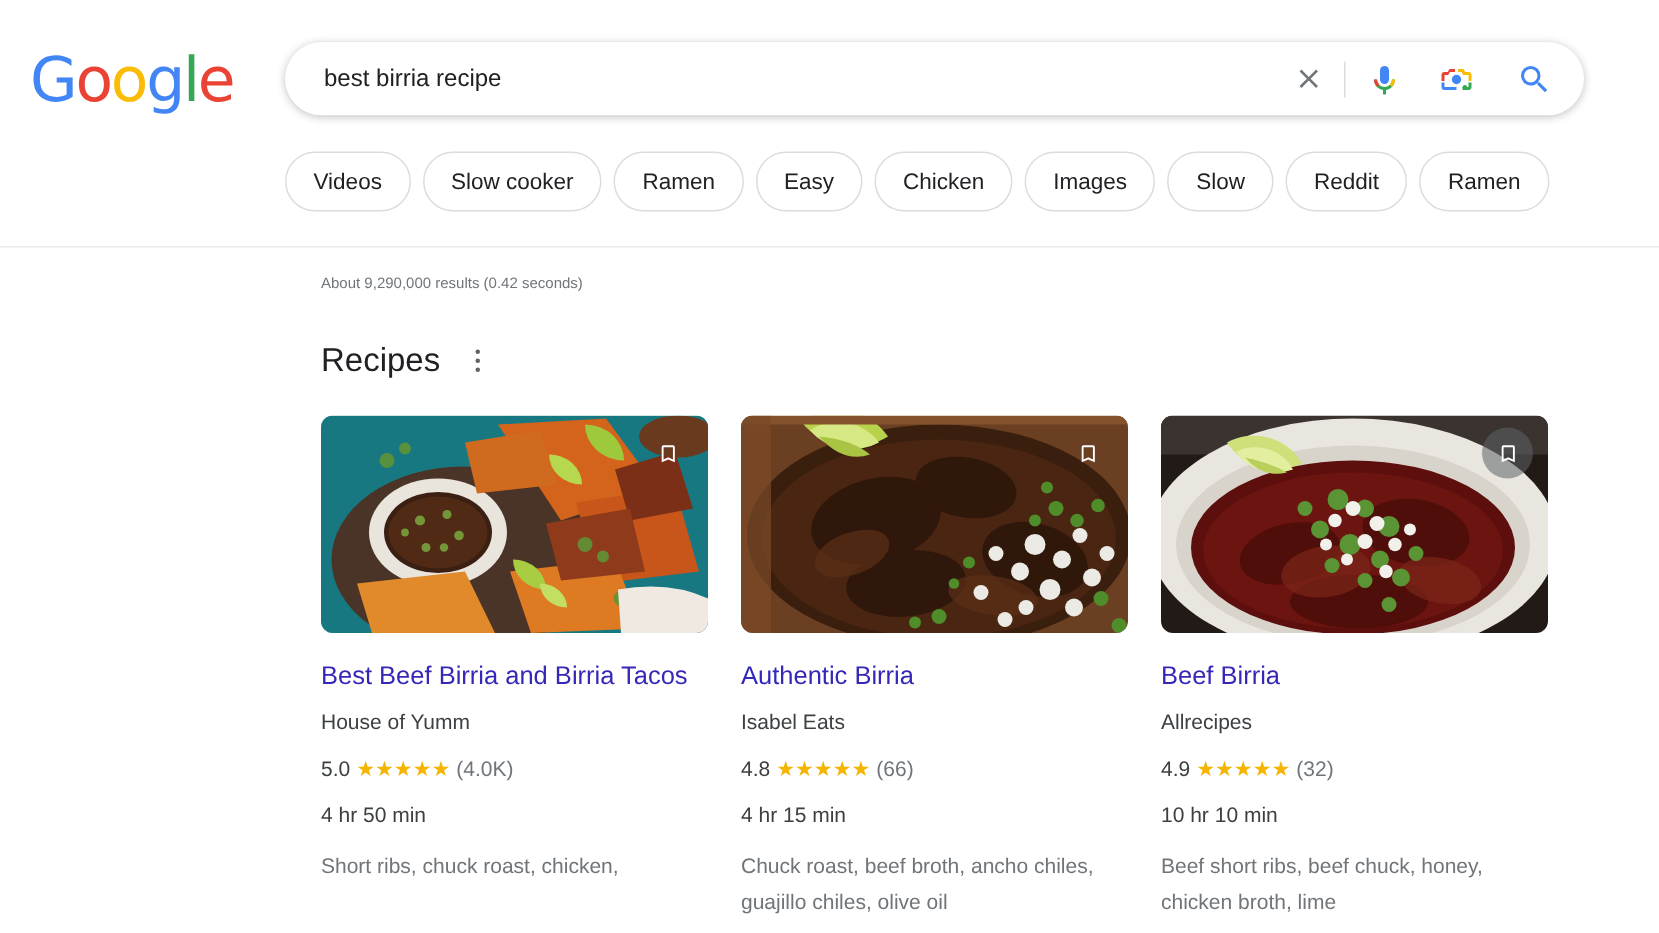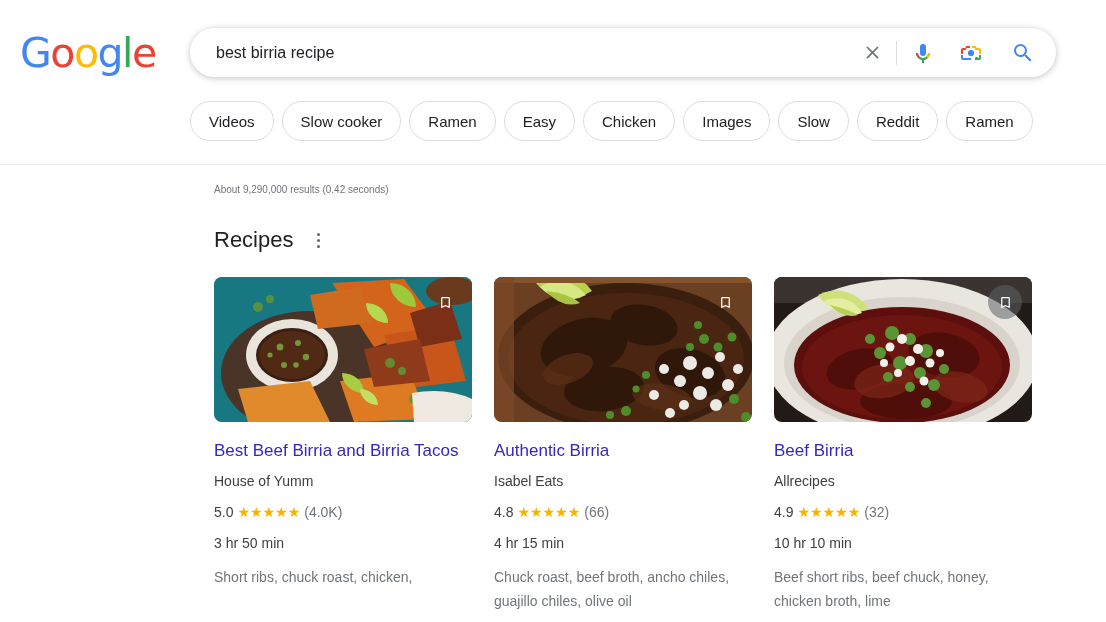--- a/index.html
+++ b/index.html
@@ -342,21 +342,21 @@
           </svg>
         </div>
       </div>
       <div class="card-title">Best Beef Birria and Birria Tacos</div>
       <div class="card-source">House of Yumm</div>
       <div class="card-rating">
         <span>5.0</span>
         <span class="stars">★★★★★</span>
         <span class="rating-count">(4.0K)</span>
       </div>
-      <div class="card-time">3 hr 50 min</div>
+      <div class="card-time">4 hr 50 min</div>
       <div class="card-ingredients">Short ribs, chuck roast, chicken,</div>
     </div>
       <div class="card">
       <div class="card-img-wrap">
         <svg class="card-img" viewBox="0 0 258 145" preserveAspectRatio="none">
     <rect width="258" height="145" fill="#6b3f21"></rect>
     <ellipse cx="132" cy="80" rx="128" ry="74" fill="#3a1e0e"></ellipse>
     <ellipse cx="132" cy="82" rx="118" ry="66" fill="#4a2512"></ellipse>
     <g fill="#2b160a" opacity=".85">
       <ellipse cx="90" cy="70" rx="44" ry="28" transform="rotate(-14 90 70)"></ellipse>

